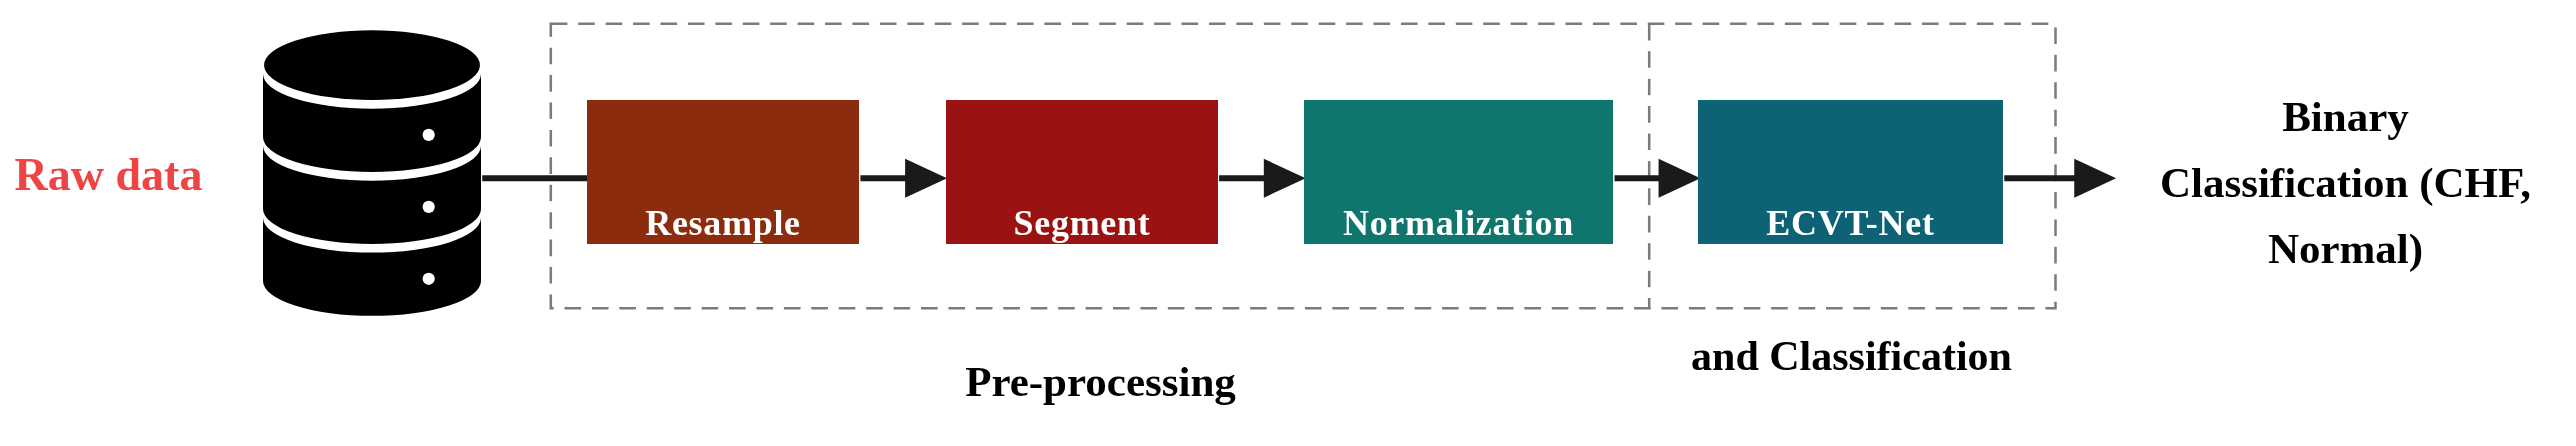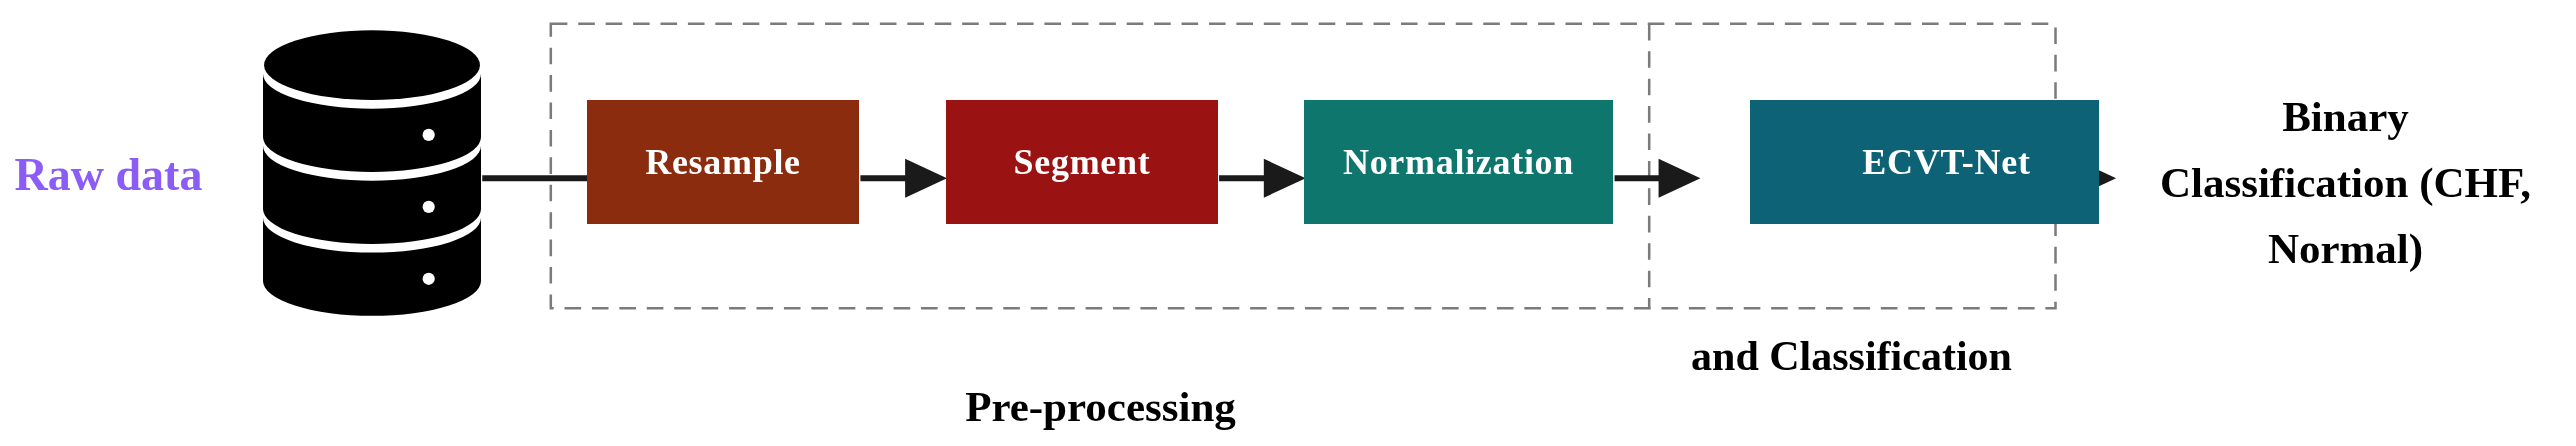--- a/index.html
+++ b/index.html
@@ -8,34 +8,34 @@
     width:2576px;
     height:446px;
     background:#ffffff;
     overflow:hidden;
     font-family:"Liberation Serif","DejaVu Serif",serif;
   }
   .abs{position:absolute;}
   .lines-overlay{left:0;top:0;width:2576px;height:446px;pointer-events:none;}
   .raw-data-label{
     left:0px;top:149px;width:217px;height:52px;
-    font-size:46px;font-weight:bold;color:#8b5cf6;
+    font-size:46px;font-weight:bold;color:#ef4444;
     text-align:center;line-height:52px;white-space:nowrap;
   }
   .db-icon{left:263px;top:30px;width:218px;height:297px;}
   .pipeline-box{
-    top:100px;height:124px;
-    display:flex;align-items:center;justify-content:center;
+    top:100px;height:144px;
+    display:flex;align-items:flex-end;justify-content:center;
     color:#ffffff;font-size:36px;font-weight:bold;letter-spacing:0.7px;
     text-align:center;white-space:nowrap;
   }
   .region-label{
     color:#000000;font-weight:bold;text-align:center;
   }
-  .label-pre{left:551px;top:355px;width:1099px;font-size:43px;line-height:53px;margin-top:25px;}
+  .label-pre{left:551px;top:355px;width:1099px;font-size:43px;line-height:53px;}
   .label-feature{left:1617px;top:326px;width:469px;font-size:42px;line-height:61px;}
   .output-label{
     left:2111px;top:84px;width:469px;
     color:#000000;font-weight:bold;font-size:43px;line-height:66px;text-align:center;
   }
   .line-row{display:block;}
 </style>
 </head>
 <body>
 
@@ -93,21 +93,21 @@
   </div>
 
   <div class="abs pipeline-box" style="left: 946px; width: 272px; background-color: rgb(154, 18, 18);">
     <span>Segment</span>
   </div>
 
   <div class="abs pipeline-box" style="left: 1304px; width: 309px; background-color: #0f766e;">
     <span>Normalization</span>
   </div>
 
-  <div class="abs pipeline-box" style="left: 1750px; width: 305px; background-color: rgb(13, 99, 117); padding-left: 44px;">
+  <div class="abs pipeline-box" style="left: 1698px; width: 305px; background-color: rgb(13, 99, 117);">
     <span>ECVT-Net</span>
   </div>
 
   <div class="abs region-label label-pre">Pre-processing</div>
 
   <div class="abs region-label label-feature">
     <span class="line-row">and Classification</span>
   </div>
 
   <div class="abs output-label">

